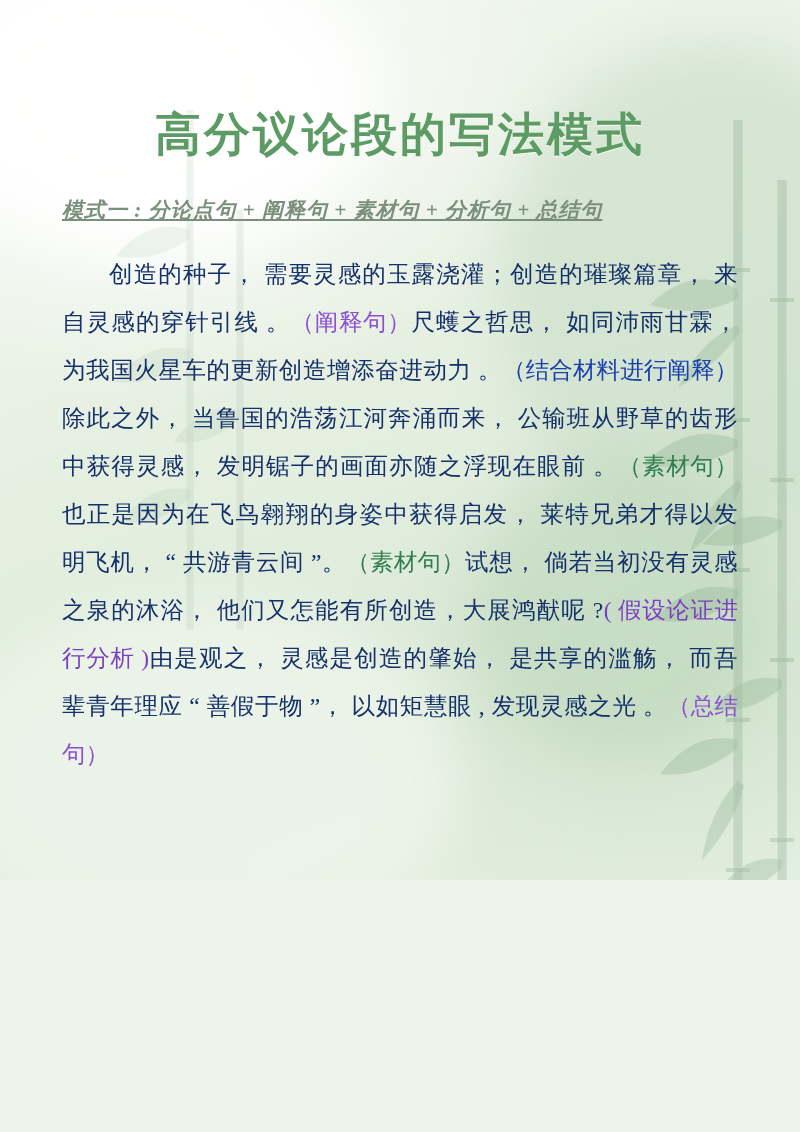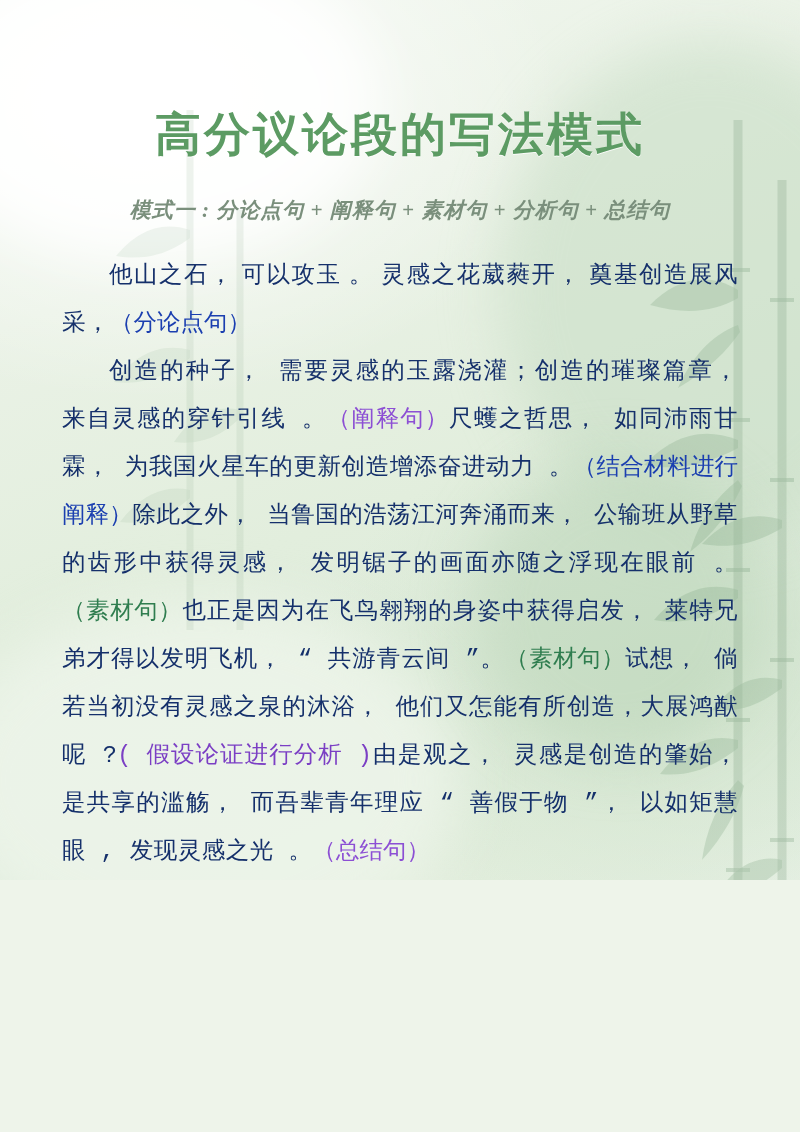--- a/index.html
+++ b/index.html
@@ -72,27 +72,27 @@
     font-family: "DejaVu Serif", "Liberation Serif", serif;
     font-size: 46px;
     font-weight: bold;
     letter-spacing: 3px;
     color: #5c9b63;
     text-shadow: 0 1px 0 rgba(255,255,255,0.8);
   }
 
   .doc-subtitle {
     margin: 30px 0 2px 0;
-    text-align: center;
     font-family: "Liberation Serif", "DejaVu Serif", serif;
     font-style: italic;
     font-size: 21px;
     font-weight: bold;
     letter-spacing: 1px;
     color: #7a8f7c;
+    text-decoration: underline;
   }
 
   .body-text {
     margin-top: 26px;
     font-size: 23.5px;
     line-height: 48px;
     color: #15306b;
     letter-spacing: 0.5px;
     text-align: justify;
   }
@@ -166,23 +166,20 @@
   </svg>
 
   <div class="content">
 
     <h1 class="doc-title">高分议论段的写法模式</h1>
 
     <div class="doc-subtitle">模式一 : 分论点句 + 阐释句 + 素材句 + 分析句 + 总结句</div>
 
     <div class="body-text">
 
-      <p class="para">
-        <span>他山之石， 可以攻玉 。 灵感之花葳蕤开， 奠基创造展风采，</span><span class="tag-blue paren">（分论点句）</span>
-      </p>
 
       <p class="para">
         <span>创造的种子， 需要灵感的玉露浇灌；创造的璀璨篇章， 来自灵感的穿针引线 。</span><span class="tag-purp paren">（阐释句）</span><span>尺蠖之哲思， 如同沛雨甘霖， 为我国火星车的更新创造增添奋进动力 。</span><span class="tag-blue paren">（结合材料进行阐释）</span><span>除此之外， 当鲁国的浩荡江河奔涌而来， 公输班从野草的齿形中获得灵感， 发明锯子的画面亦随之浮现在眼前 。</span><span class="tag-green paren">（素材句）</span><span>也正是因为在飞鸟翱翔的身姿中获得启发， 莱特兄弟才得以发明飞机， “ 共游青云间 ”。</span><span class="tag-green paren">（素材句）</span><span>试想， 倘若当初没有灵感之泉的沐浴， 他们又怎能有所创造，大展鸿猷呢 ?</span><span class="tag-dkpurp paren">( 假设论证进行分析 )</span><span>由是观之， 灵感是创造的肇始， 是共享的滥觞， 而吾辈青年理应 “ 善假于物 ”， 以如矩慧眼 , 发现灵感之光 。</span><span class="tag-purp paren">（总结句）</span>
       </p>
 
     </div>
   </div>
 </div>
 
 </body></html>

